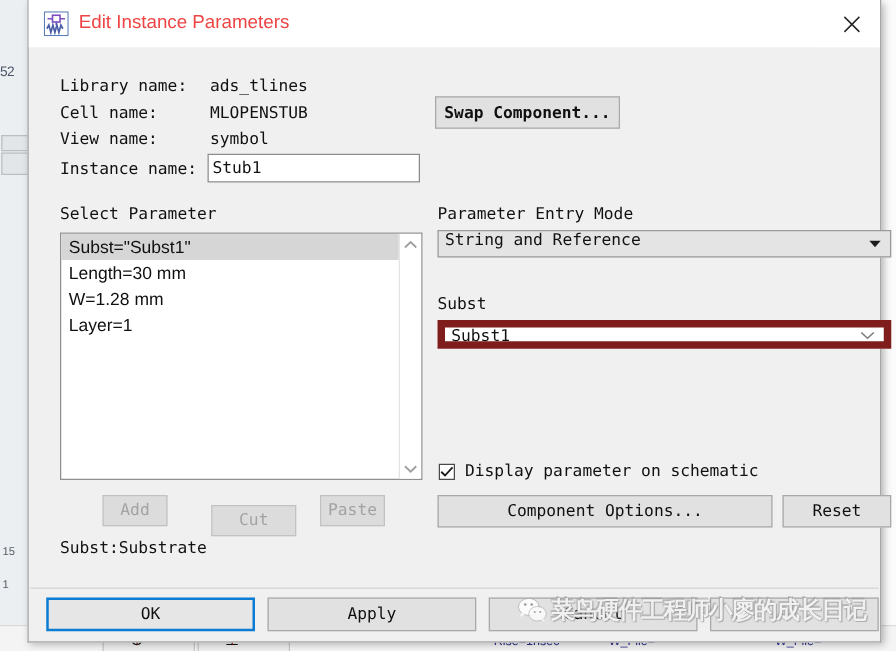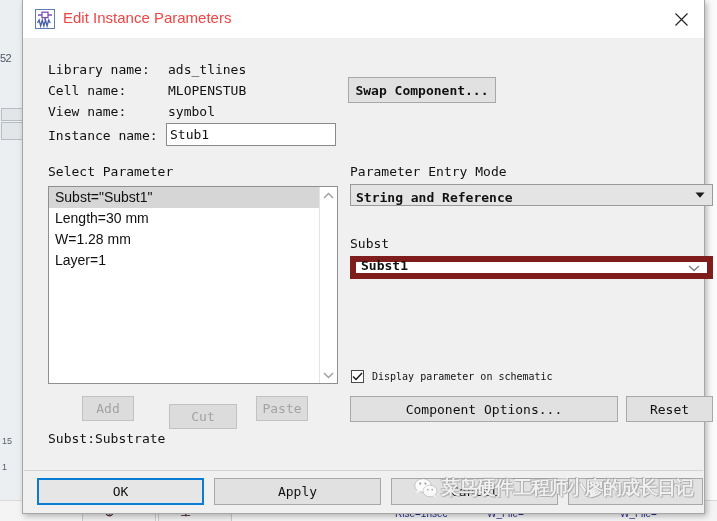--- a/index.html
+++ b/index.html
@@ -277,27 +277,26 @@
     cursor: pointer;
   }
   .scroll-arrow.up { top: 0; }
   .scroll-arrow.down { bottom: 0; }
 
   
   .combo {
     position: absolute;
     box-sizing: border-box;
     display: flex;
-    align-items: flex-end;
+    align-items: flex-start;
     font-family: "DejaVu Sans Mono", monospace;
     font-size: 13px;
     color: #111111;
     cursor: pointer;
     white-space: nowrap;
-    font-weight: bold;
   }
   .combo.gray {
     background: #e4e4e4;
     border: 1px solid #9a9a9a;
     padding-left: 5px;
   }
   .combo.white {
     background: #ffffff;
     border: 6px solid #7f1d1d;
     padding-left: 5px;
@@ -326,21 +325,21 @@
     background: #ffffff;
     box-sizing: border-box;
     display: flex;
     align-items: center;
     justify-content: center;
     flex: none;
   }
   .checkrow-label {
     margin-left: 8px;
     font-family: "DejaVu Sans Mono", monospace;
-    font-size: 10px;
+    font-size: 13px;
     color: #111111;
     white-space: nowrap;
   }
 
   .status-text {
     position: absolute;
     font-family: "DejaVu Sans Mono", monospace;
     font-size: 13px;
     color: #111111;
     white-space: nowrap;

